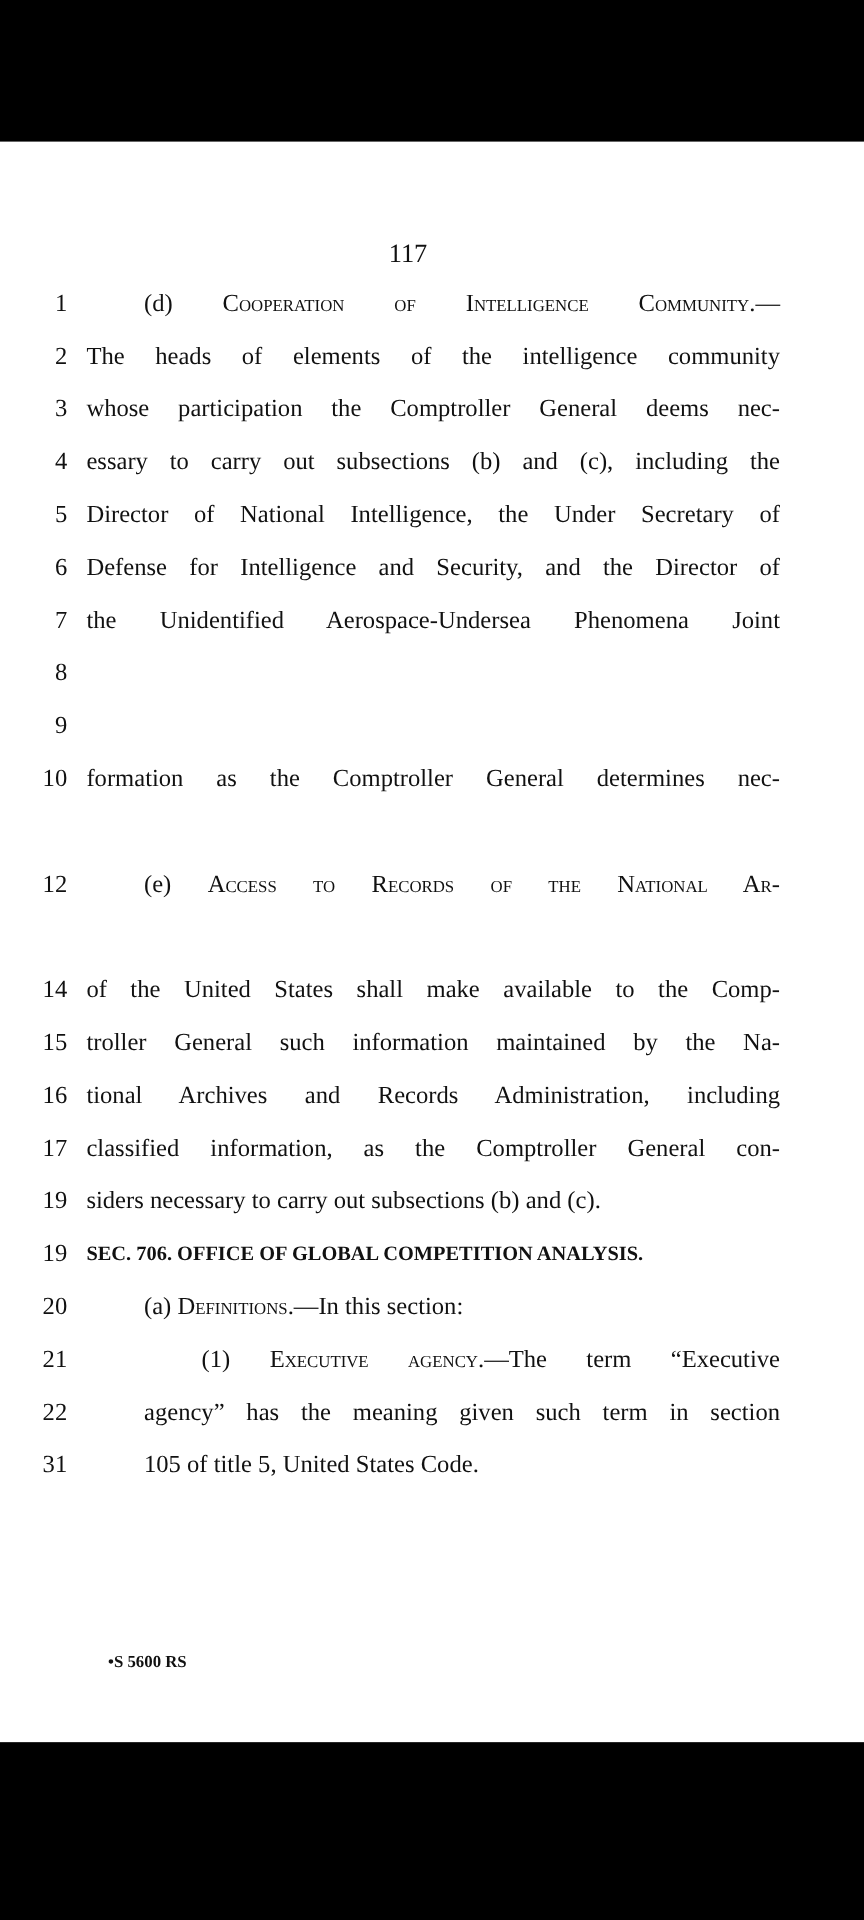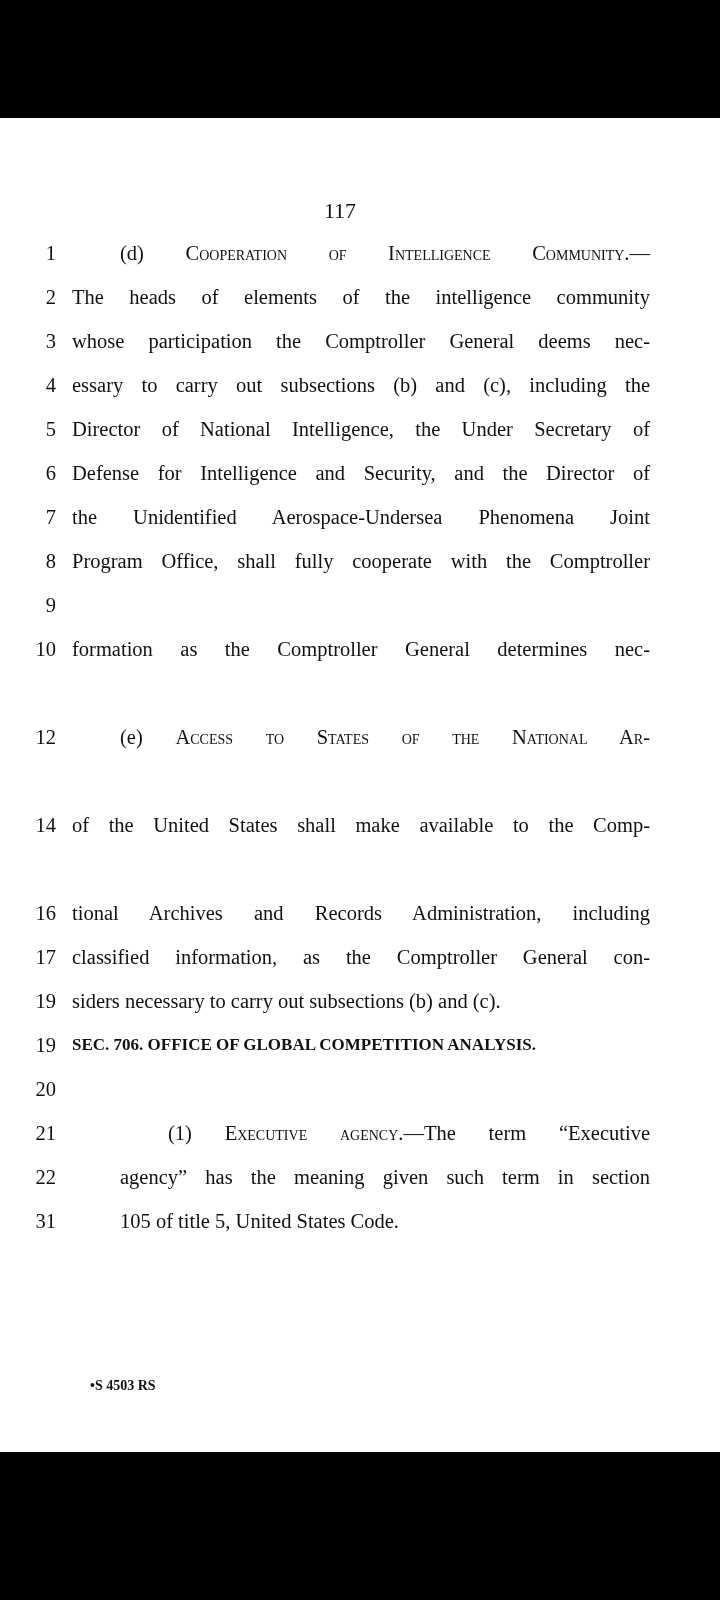--- a/index.html
+++ b/index.html
@@ -51,37 +51,40 @@
   <div class="line" style="top:340px">
     <span class="ln">6</span>
     <span class="txt">Defense for Intelligence and Security, and the Director of</span>
   </div>
   <div class="line" style="top:384px">
     <span class="ln">7</span>
     <span class="txt">the Unidentified Aerospace-Undersea Phenomena Joint</span>
   </div>
   <div class="line" style="top:428px">
     <span class="ln">8</span>
-    <span class="txt">Program Office, shall fully cooperate with the Comptroller</span>
   </div>
   <div class="line" style="top:472px">
     <span class="ln">9</span>
   </div>
   <div class="line" style="top:516px">
     <span class="ln">10</span>
     <span class="txt">formation as the Comptroller General determines nec-</span>
   </div>
 
   <div class="line" style="top:604px">
     <span class="ln">12</span>
-    <span class="txt ind1"><span>(e) </span><span class="sc">Access to States of the National Ar-</span></span>
+    <span class="txt ind1"><span>(e) </span><span class="sc">Access to Records of the National Ar-</span></span>
   </div>
   <div class="line" style="top:692px">
     <span class="ln">14</span>
     <span class="txt">of the United States shall make available to the Comp-</span>
+  </div>
+  <div class="line" style="top:736px">
+    <span class="ln">15</span>
+    <span class="txt">troller General such information maintained by the Na-</span>
   </div>
   <div class="line" style="top:780px">
     <span class="ln">16</span>
     <span class="txt">tional Archives and Records Administration, including</span>
   </div>
   <div class="line" style="top:824px">
     <span class="ln">17</span>
     <span class="txt">classified information, as the Comptroller General con-</span>
   </div>
   <div class="line" style="top:868px">
@@ -89,30 +92,31 @@
     <span class="txt last">siders necessary to carry out subsections (b) and (c).</span>
   </div>
 
   <div class="line" style="top:912px">
     <span class="ln">19</span>
     <span class="txt sec">SEC. 706. OFFICE OF GLOBAL COMPETITION ANALYSIS.</span>
   </div>
 
   <div class="line" style="top:956px">
     <span class="ln">20</span>
+    <span class="txt ind1 last"><span>(a) </span><span class="sc">Definitions.</span><span>—In this section:</span></span>
   </div>
   <div class="line" style="top:1000px">
     <span class="ln">21</span>
     <span class="txt ind2"><span>(1) </span><span class="sc">Executive agency.</span><span>—The term “Executive</span></span>
   </div>
   <div class="line" style="top:1044px">
     <span class="ln">22</span>
     <span class="txt hang">agency” has the meaning given such term in section</span>
   </div>
   <div class="line" style="top:1088px">
     <span class="ln">31</span>
     <span class="txt hang last">105 of title 5, United States Code.</span>
   </div>
 
-  <div class="footer">•S 4503 RS</div>
+  <div class="footer">•S 5600 RS</div>
 </div>
 
 <div class="botbar"></div>
 
 </body></html>

